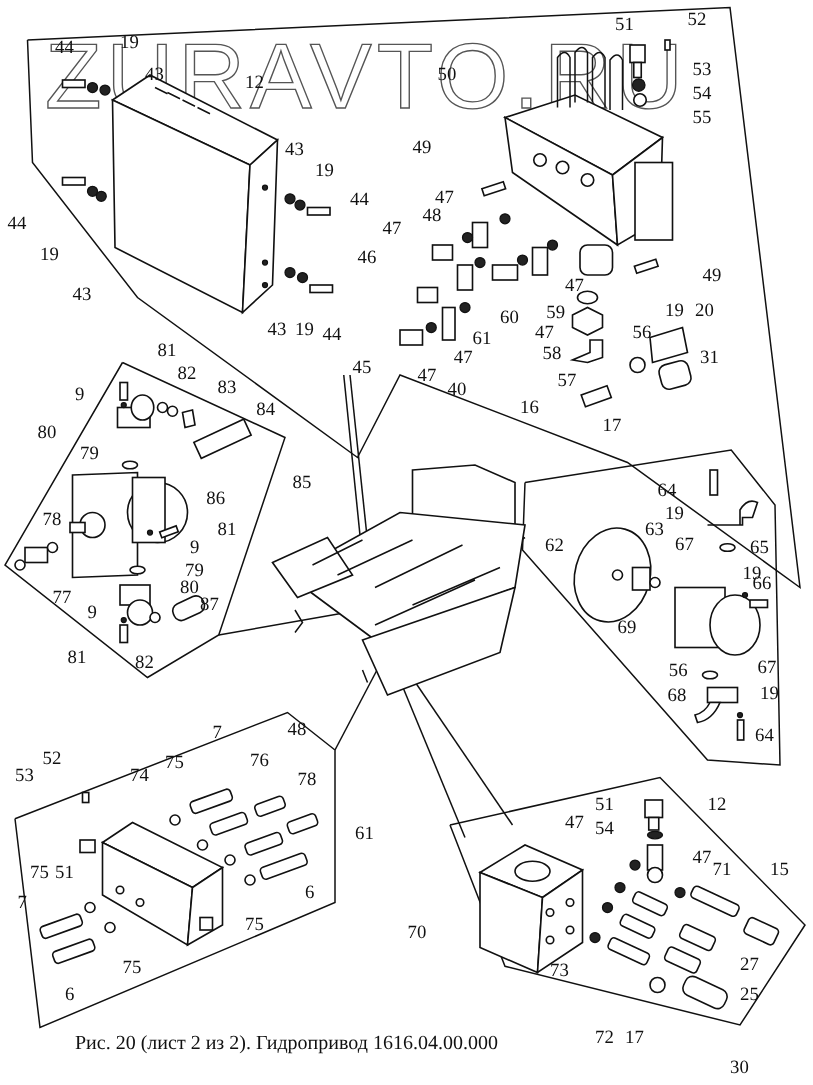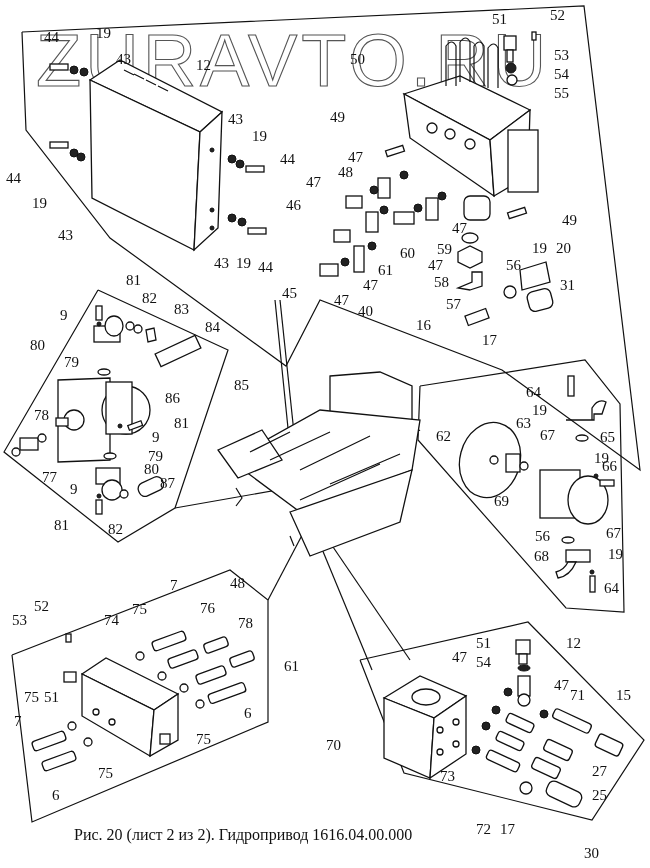--- a/index.html
+++ b/index.html
@@ -3,21 +3,21 @@
 <meta charset="utf-8">
 <style>
   html, body { margin:0; padding:0; background:#ffffff; }
   body { width:650px; height:868px; position:relative; overflow:hidden; font-family:"Liberation Serif", serif; }
   #canvas { position:absolute; left:0; top:0; width:650px; height:868px; }
   .lbl { font-family:"Liberation Serif", serif; font-size:15px; fill:#111; }
   .ln { stroke:#111; stroke-width:1.2; fill:none; }
   .part { stroke:#111; stroke-width:1.3; fill:#fff; }
   .dark { fill:#222; stroke:#111; }
   .wm { font-family:"Liberation Sans", sans-serif; font-size:74px; fill:none; stroke:#555; stroke-width:1.1; letter-spacing:4px; }
-  #caption { position:absolute; left:60px; top:826px; font-size:16px; color:#111; font-family:"Liberation Serif", serif;margin-left:14px; }
+  #caption { position:absolute; left:60px; top:826px; font-size:16px; color:#111; font-family:"Liberation Serif", serif; }
 </style>
 </head>
 <body>
 
 <svg id="canvas" viewBox="0 0 650 868" xmlns="http://www.w3.org/2000/svg">
 
   <text class="wm" x="36" y="86">ZURAVTO.RU</text>
 
   <polyline class="ln" points="22,32 26,130 110,238 286,366 320,300 502,370 640,470 584,6 22,32"></polyline>
   <polyline class="ln" points="98,290 228,350 175,508 118,542 4,452 98,290"></polyline>

